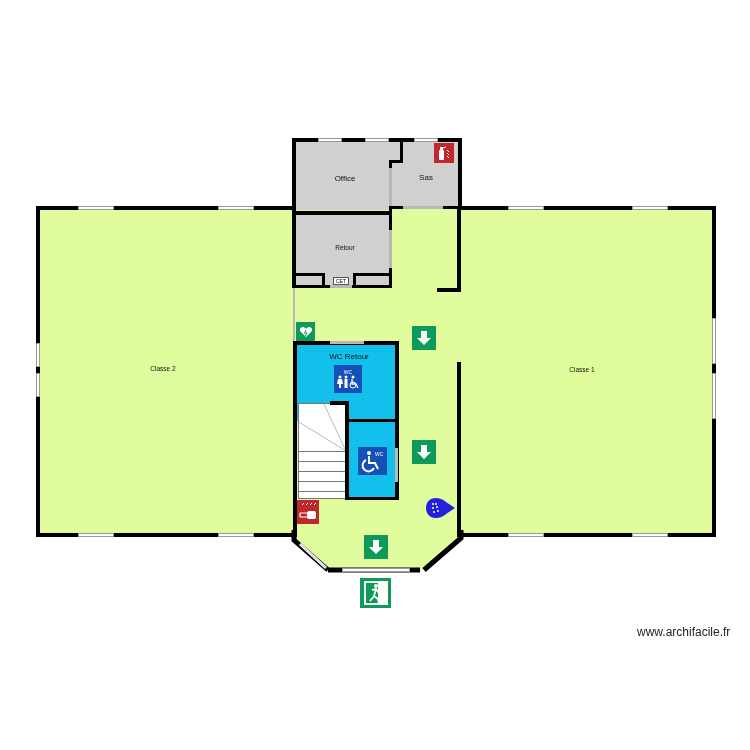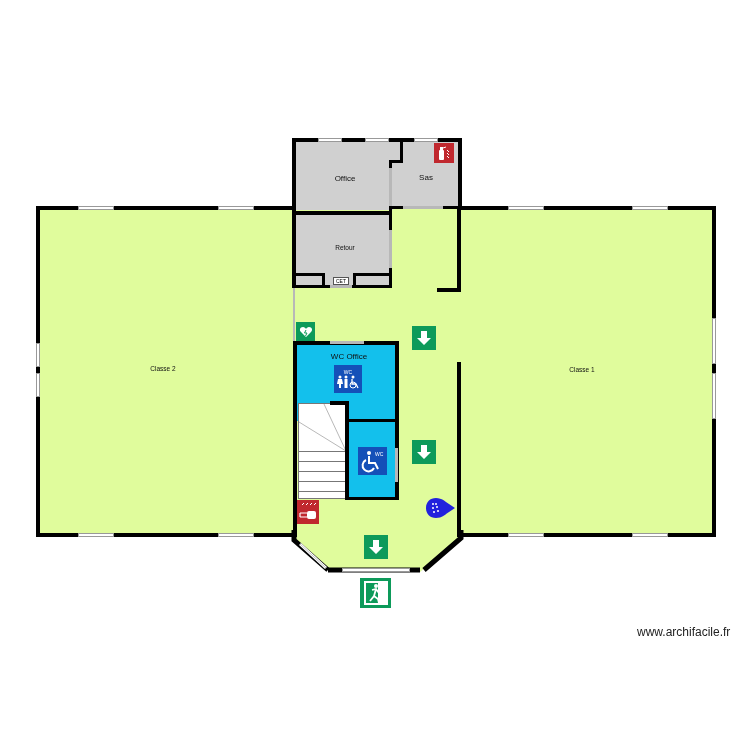--- a/index.html
+++ b/index.html
@@ -126,21 +126,21 @@
 
   <div class="abs" style="left:333px;top:277px;width:16px;height:8px;background:#fff;border:1px solid #555;font-size:5px;text-align:center;line-height:7px;">
     <span>CET</span>
   </div>
 
   <span class="label" style="left:345px;top:178px;">Office</span>
   <span class="label" style="left:426px;top:177px;">Sas</span>
   <span class="label sm" style="left:345px;top:247px;">Retour</span>
   <span class="label sm" style="left:163px;top:368px;">Classe 2</span>
   <span class="label sm" style="left:582px;top:369px;">Classe 1</span>
-  <span class="label" style="left:349px;top:356px;">WC Office</span>
+  <span class="label" style="left:349px;top:356px;">WC Retour</span>
 
   <div class="sign-red" style="left:434px;top:143px;width:20px;height:20px;">
     <svg width="16" height="16" viewBox="0 0 16 16">
         <rect x="3" y="5" width="5" height="10" rx="1" fill="#fff"></rect>
         <rect x="4" y="2" width="3" height="3" fill="#fff"></rect>
         <path d="M7 3 L10 2" stroke="#fff" stroke-width="1"></path>
         <path d="M11 5 l2 2 M11 8 l2 2 M11 11 l2 2" stroke="#fff" stroke-width="1"></path>
       </svg>
   </div>
 

